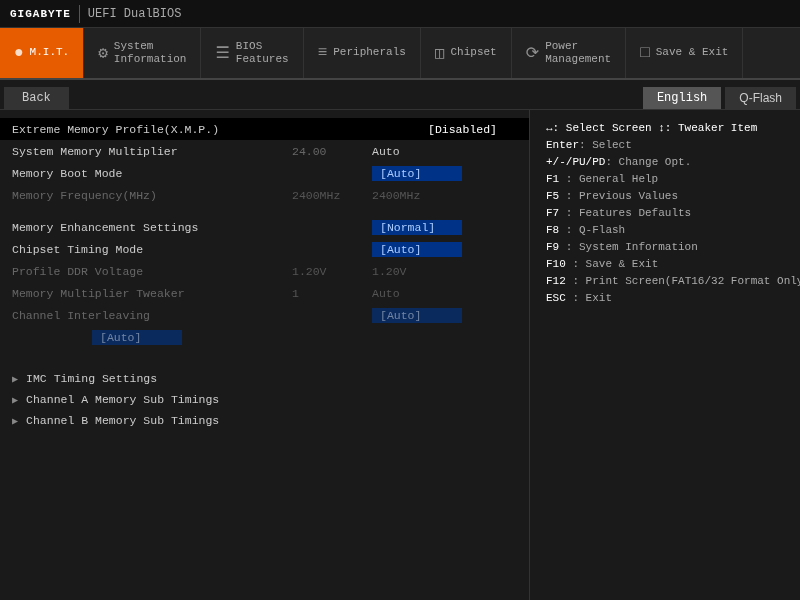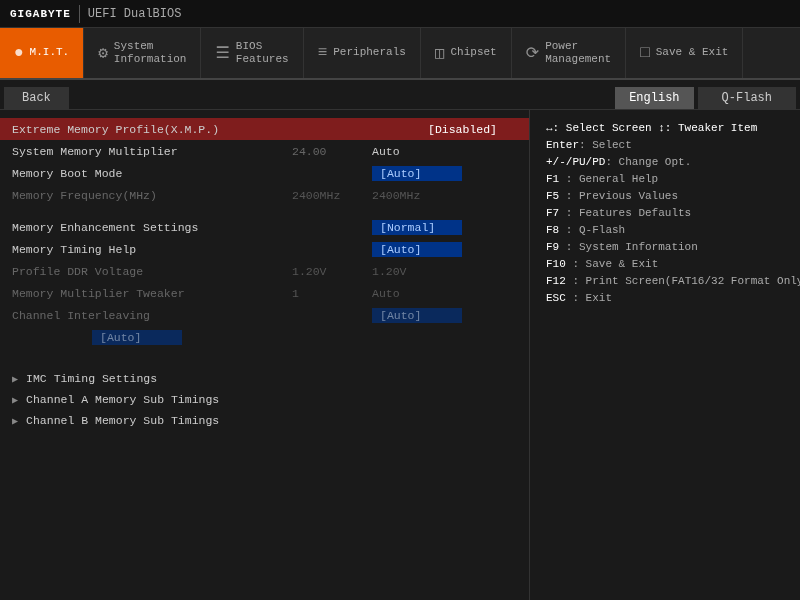--- a/index.html
+++ b/index.html
@@ -96,23 +96,23 @@
       padding: 4px 14px;
       cursor: pointer;
       font-family: 'Courier New', monospace;
       font-size: 12px;
       margin-right: 4px;
     }
     #qflash-btn {
       background: #333;
       color: #ccc;
       border: none;
-      padding: 4px 24px;
-      cursor: pointer;
-      font-family: Liberation Mono, monospace;
+      padding: 4px 14px;
+      cursor: pointer;
+      font-family: Liberation Sans, sans-serif;
       font-size: 12px;
     }
 
     
     #main-content {
       display: flex;
       height: calc(600px - 28px - 52px - 30px);
     }
 
     
@@ -124,21 +124,21 @@
       overflow-y: auto;
     }
 
     
     .setting-row {
       display: flex;
       align-items: center;
       padding: 3px 12px;
       min-height: 22px;
     }
-    .setting-row.selected { background: #7f1d1d; gap: 28px; }
+    .setting-row.selected { background: #000000; gap: 28px; }
     .setting-label {
       flex: 0 0 280px;
       color: #ccc;
       font-size: 11.5px;
     }
     .setting-label.dimmed { color: #666; }
     .setting-value-left {
       flex: 0 0 80px;
       color: #666;
       font-size: 11.5px;
@@ -273,21 +273,21 @@
 
     <div class="section-gap"></div>
 
     <div class="setting-row">
       <span class="setting-label">Memory Enhancement Settings</span>
       <span class="setting-value-left"></span>
       <span class="setting-value"><span class="val-box">[Normal]</span></span>
     </div>
 
     <div class="setting-row">
-      <span class="setting-label">Memory Timing Help</span>
+      <span class="setting-label">Chipset Timing Mode</span>
       <span class="setting-value-left"></span>
       <span class="setting-value"><span class="val-box">[Auto]</span></span>
     </div>
 
     <div class="setting-row">
       <span class="setting-label dimmed">Profile DDR Voltage</span>
       <span class="setting-value-left" style="color:#555;">1.20V</span>
       <span class="setting-value dimmed">1.20V</span>
     </div>
 

